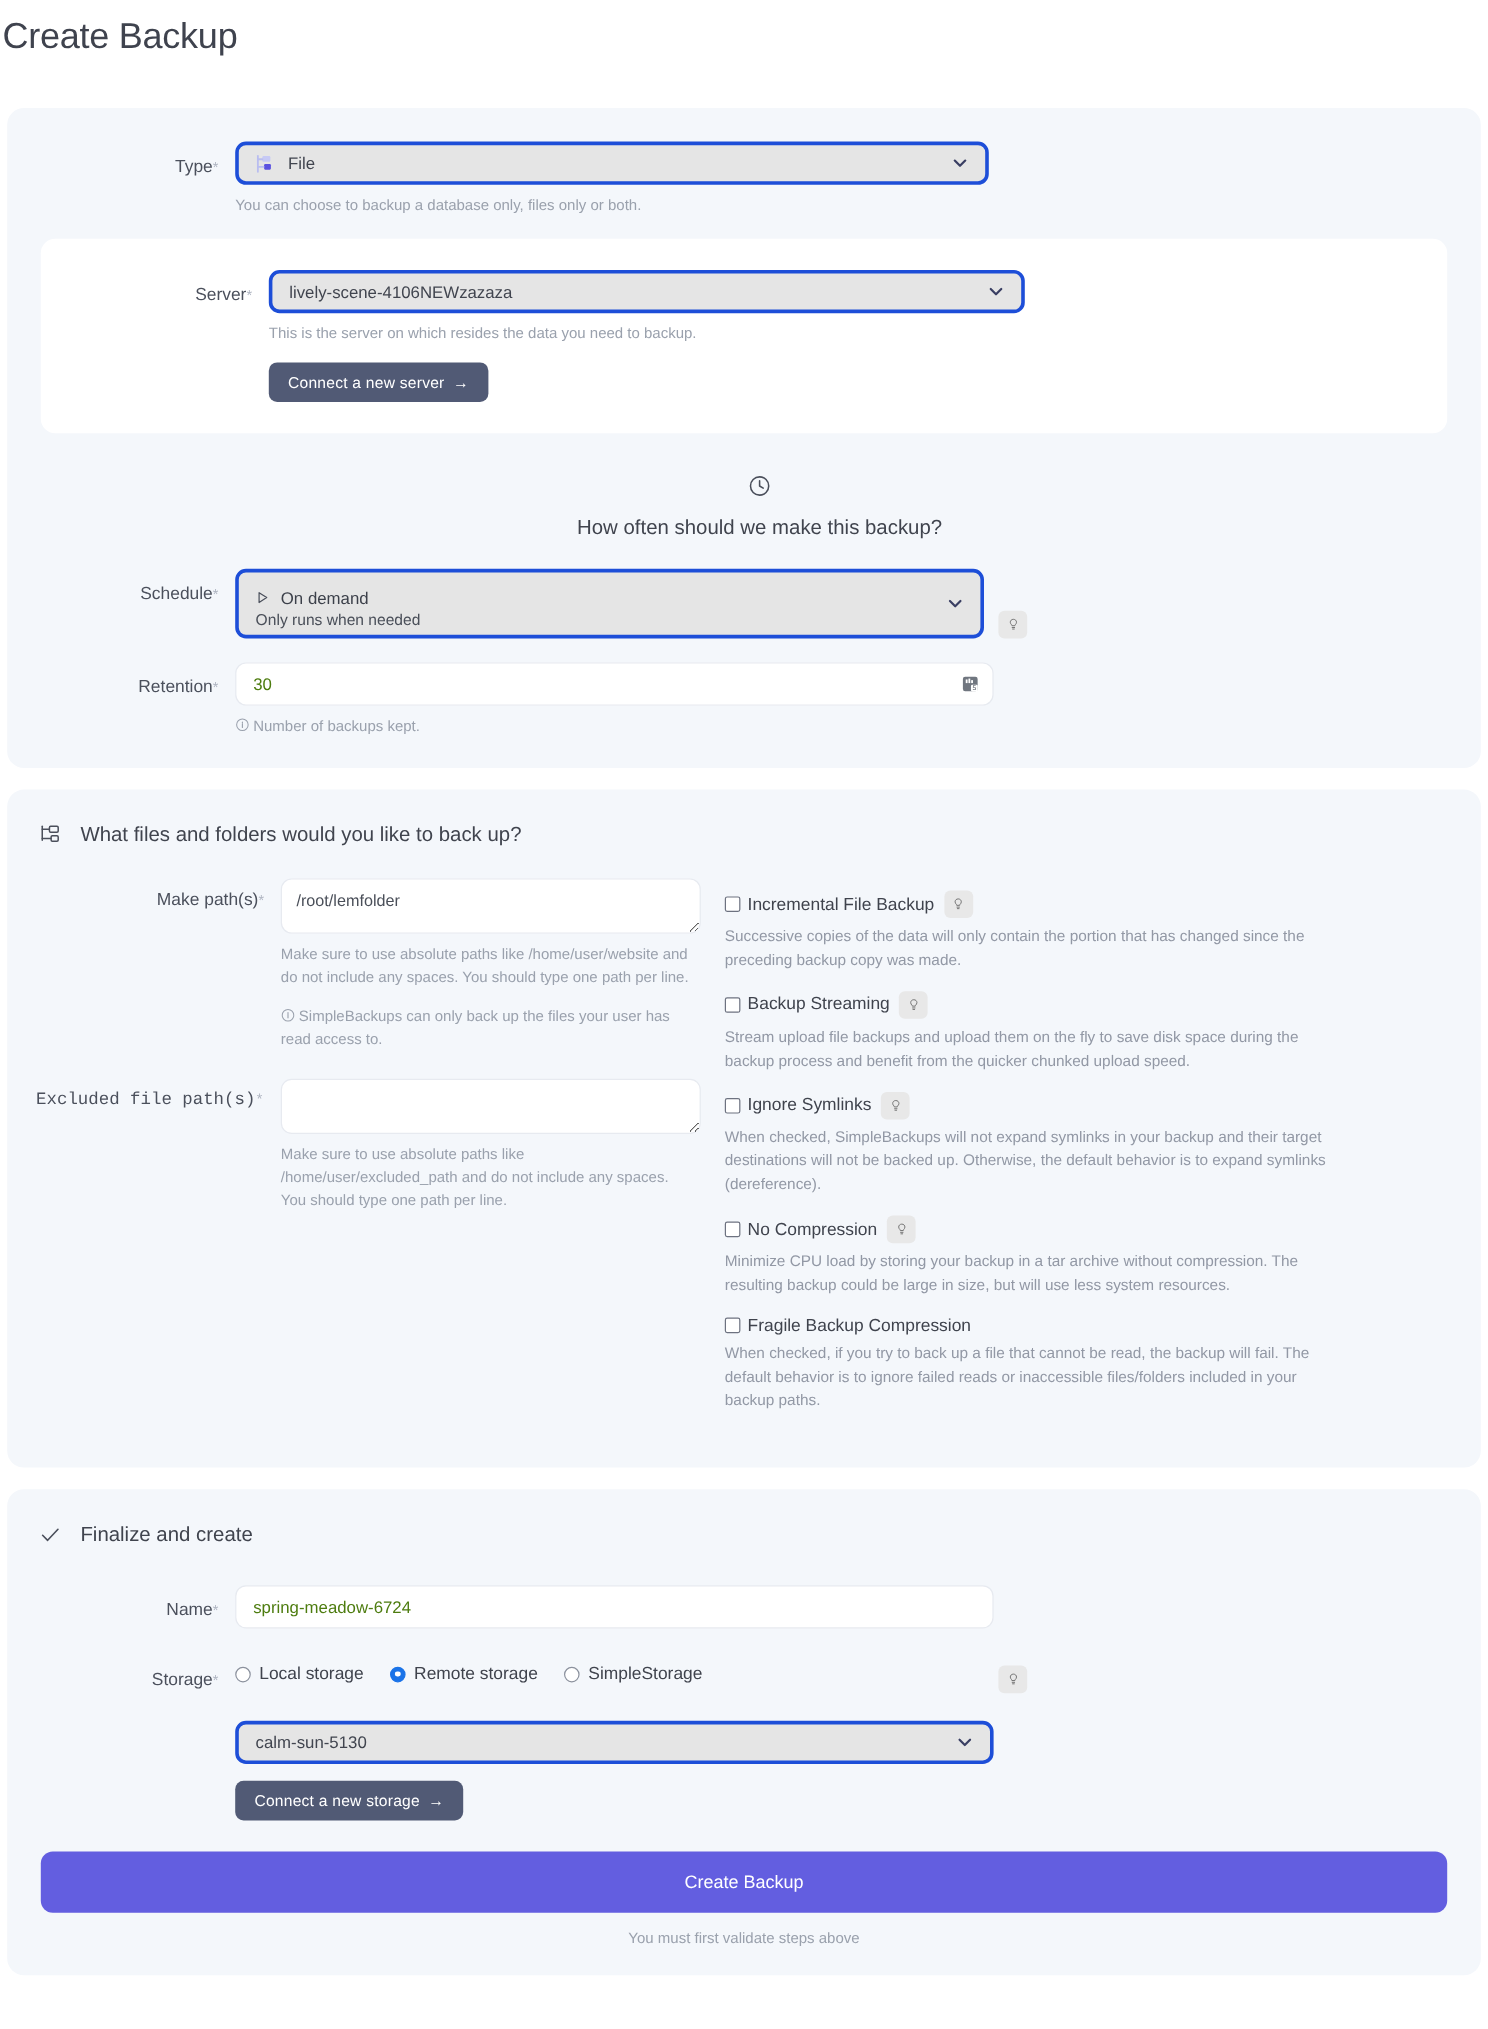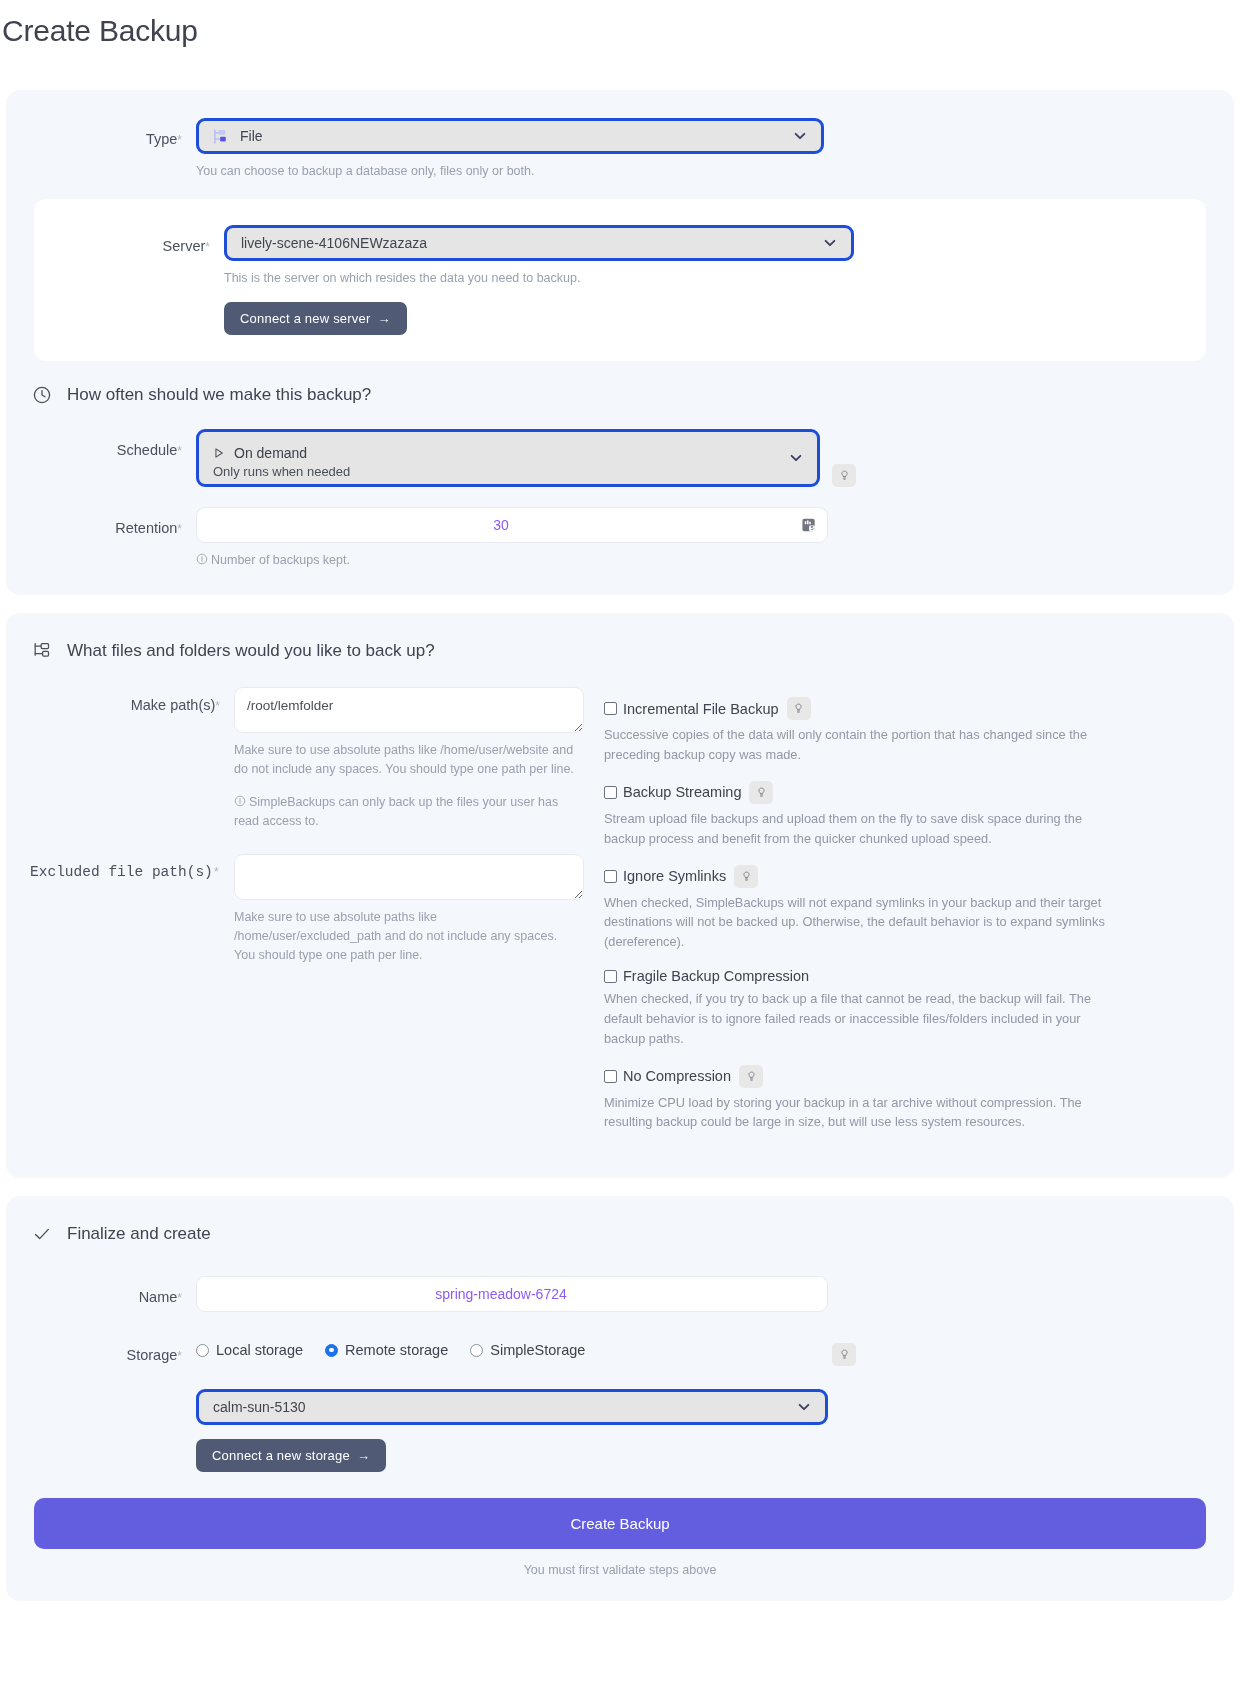--- a/index.html
+++ b/index.html
@@ -124,25 +124,24 @@
   }
   .tip svg { width: 11px; height: 11px; color: #6e6e6e; }
 
   .text-input {
     width: 100%;
     height: 36px;
     border: 1px solid #e7eaf0;
     border-radius: 9px;
     background: #fff;
     font-size: 14px;
-    color: #8b5cf6;
+    color: #4d7c0f;
     padding: 0 36px 0 14px;
     font-family: "Liberation Sans", sans-serif;
     outline: none;
-    text-align: center;
   }
   .text-input::placeholder { color: #858b97; }
 
   .input-wrap { position: relative; }
   .spin-icon {
     position: absolute; right: 10px; top: 50%;
     transform: translateY(-50%);
     width: 17px; height: 17px; color: #6e7480;
   }
 
@@ -267,21 +266,21 @@
         </div>
         <div class="hint">This is the server on which resides the data you need to backup.</div>
         <button class="btn-dark">
           <span>Connect a new server</span>
           <span>→</span>
         </button>
       </div>
     </div>
   </div>
 
-  <div class="section-head" style="margin-top:24px;">
+  <div class="section-head" style="margin-top:34px;flex-direction:column;">
     <span class="sh-icon">
       <svg viewBox="0 0 20 20" fill="none">
           <circle cx="10" cy="10" r="7.6" stroke="#4a4f5b" stroke-width="1.3"></circle>
           <path d="M10 5.6V10l3 1.8" stroke="#4a4f5b" stroke-width="1.3" stroke-linecap="round" stroke-linejoin="round"></path>
         </svg>
     </span>
     <span>How often should we make this backup?</span>
   </div>
 
   <div class="row" style="margin-top:24px;">
@@ -429,37 +428,37 @@
                 <path d="M5.7 10.1h2.6M6.1 11.7h1.8" stroke="#6e6e6e" stroke-width="1" stroke-linecap="round"></path>
               </svg>
           </span>
         </div>
         <div class="opt-desc">When checked, SimpleBackups will not expand symlinks in your backup and their target destinations will not be backed up. Otherwise, the default behavior is to expand symlinks (dereference).</div>
       </div>
 
       <div class="opt">
         <div class="opt-head">
           <span class="cb"></span>
-          <span class="opt-label">Fragile Backup Compression</span>
-        </div>
-        <div class="opt-desc">When checked, if you try to back up a file that cannot be read, the backup will fail. The default behavior is to ignore failed reads or inaccessible files/folders included in your backup paths.</div>
-      </div>
-
-      <div class="opt">
-        <div class="opt-head">
-          <span class="cb"></span>
           <span class="opt-label">No Compression</span>
           <span class="tip">
             <svg viewBox="0 0 14 14" fill="none">
                 <path d="M7 1.4c-2 0-3.3 1.4-3.3 3.1 0 1.2.7 2 1.3 2.6.3.4.4.7.4 1.1h3.2c0-.4.1-.7.4-1.1.6-.6 1.3-1.4 1.3-2.6 0-1.7-1.3-3.1-3.3-3.1z" stroke="#6e6e6e" stroke-width="1"></path>
                 <path d="M5.7 10.1h2.6M6.1 11.7h1.8" stroke="#6e6e6e" stroke-width="1" stroke-linecap="round"></path>
               </svg>
           </span>
         </div>
         <div class="opt-desc">Minimize CPU load by storing your backup in a tar archive without compression. The resulting backup could be large in size, but will use less system resources.</div>
+      </div>
+
+      <div class="opt">
+        <div class="opt-head">
+          <span class="cb"></span>
+          <span class="opt-label">Fragile Backup Compression</span>
+        </div>
+        <div class="opt-desc">When checked, if you try to back up a file that cannot be read, the backup will fail. The default behavior is to ignore failed reads or inaccessible files/folders included in your backup paths.</div>
       </div>
 
     </div>
   </div>
 </div>
 
 <div class="card sec-3">
   <div class="section-head">
     <span class="sh-icon">
       <svg viewBox="0 0 20 20" fill="none">

